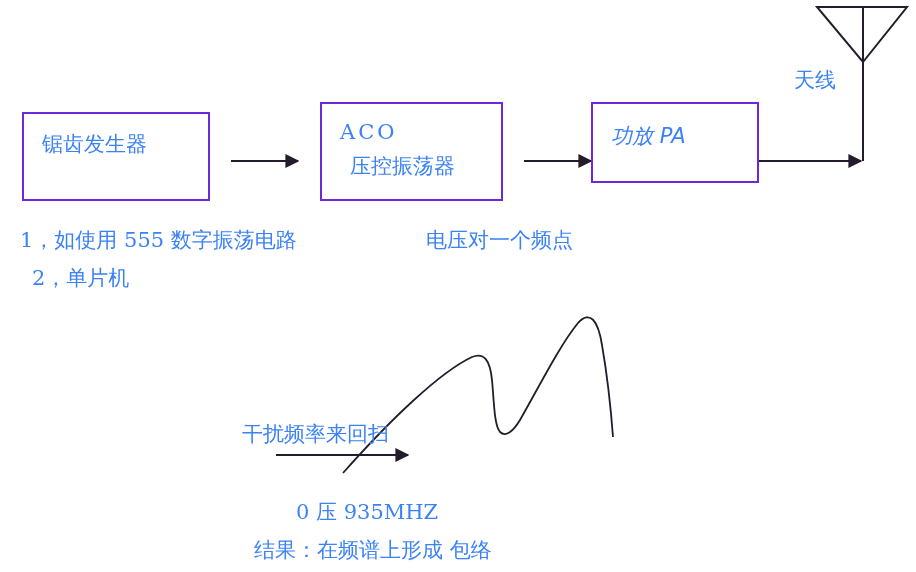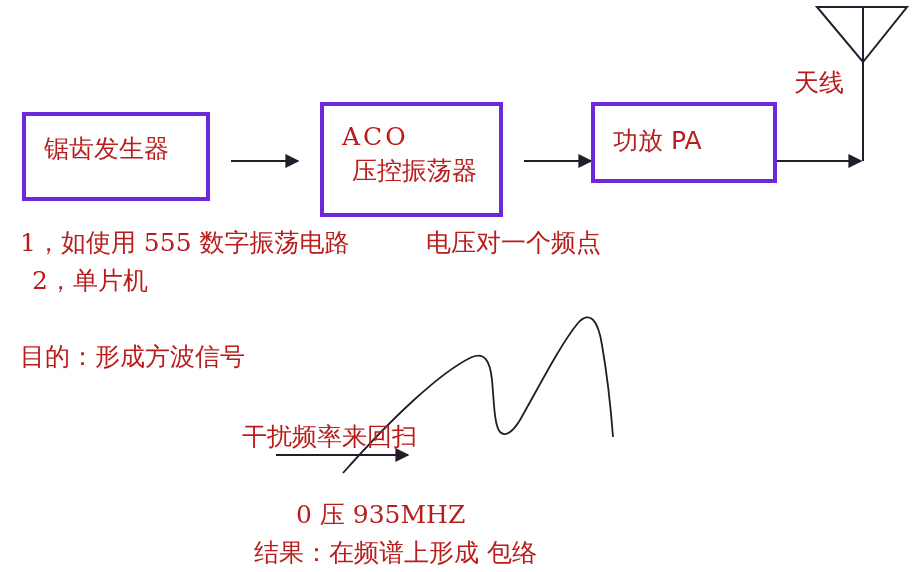--- a/index.html
+++ b/index.html
@@ -1,21 +1,21 @@
 <!DOCTYPE html>
 <html><head>
 <meta charset="utf-8">
 <style>
   html, body { margin: 0; padding: 0; background: #ffffff; }
   body { width: 916px; height: 572px; position: relative; overflow: hidden;
          font-family: "DejaVu Sans", "Liberation Sans", sans-serif; color: #1a1420; }
   .canvas { position: absolute; left: 0; top: 0; width: 916px; height: 572px; }
   svg.lines { position: absolute; left: 0; top: 0; }
-  .box { position: absolute; border: 4px solid #6d28d9; background: #ffffff; box-sizing: border-box; }
-  .label { position: absolute; white-space: nowrap; font-size: 25px; line-height: 1.2; color: #b91c1c; }
+  .box { position: absolute; border: 2px solid #6d28d9; background: #ffffff; box-sizing: border-box; }
+  .label { position: absolute; white-space: nowrap; font-size: 21px; line-height: 1.2; color: #3b82f6; }
   .serif { font-family: "DejaVu Serif", "Liberation Serif", serif; }
 </style>
 </head>
 <body>
 
 <div class="canvas">
 
   <svg class="lines" width="916" height="572" viewBox="0 0 916 572">
     <defs>
       <marker id="ah" viewBox="0 0 10 10" refX="9" refY="5" markerWidth="7" markerHeight="7" orient="auto">
@@ -35,33 +35,32 @@
 
     <line x1="276" y1="455" x2="408" y2="455" stroke="#241c2a" stroke-width="2" marker-end="url(#ah)"></line>
 
     <path d="M343,473 C390,420 440,372 472,357 C484,352 490,360 492,380 C494,400 494,425 500,432 C506,438 514,430 520,420 C540,385 560,345 578,323 C590,310 598,320 602,345 C608,380 611,410 613,437" fill="none" stroke="#241c2a" stroke-width="1.8"></path>
   </svg>
 
   <div class="box" style="left:22px; top:112px; width:188px; height:89px;">
     <span class="label" style="left:18px; top:18px;">锯齿发生器</span>
   </div>
 
-  <div class="box" style="left:320px; top:102px; width:183px; height:115px;">
+  <div class="box" style="left:320px; top:102px; width:183px; height:99px;">
     <span class="label serif" style="left:18px; top:16px; letter-spacing:3px;">ACO</span>
     <span class="label" style="left:28px; top:50px;">压控振荡器</span>
   </div>
 
-  <div class="box" style="left:591px; top:102px; width:186px; height:81px;">
+  <div class="box" style="left:591px; top:102px; width:168px; height:81px;font-style:italic;">
     <span class="label" style="left:18px; top:20px;">功放 PA</span>
   </div>
 
   <span class="label" style="left:794px; top:68px;">天线</span>
 
   <span class="label serif" style="left:20px; top:228px;">1，如使用 555 数字振荡电路</span>
   <span class="label serif" style="left:32px; top:266px;">2，单片机</span>
   <span class="label" style="left:426px; top:228px;">电压对一个频点</span>
-  <span class="label" style="left:20px; top:342px;">目的：形成方波信号</span>
 
   <span class="label" style="left:242px; top:422px;">干扰频率来回扫</span>
   <span class="label serif" style="left:296px; top:500px;">0 压  935MHZ</span>
   <span class="label" style="left:254px; top:538px;text-align:right;">结果：在频谱上形成  包络</span>
 
 </div>
 
 </body></html>

